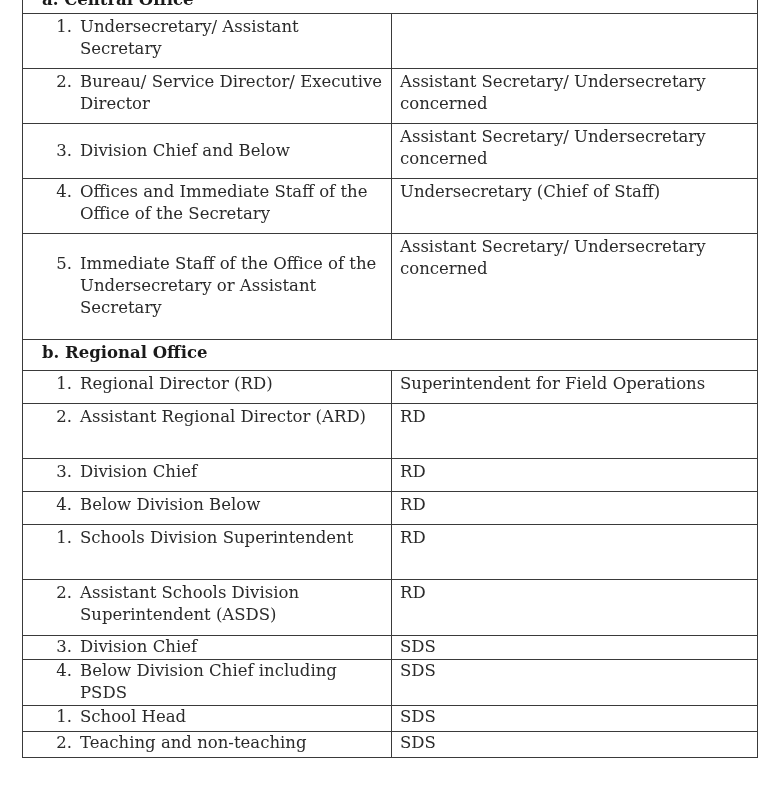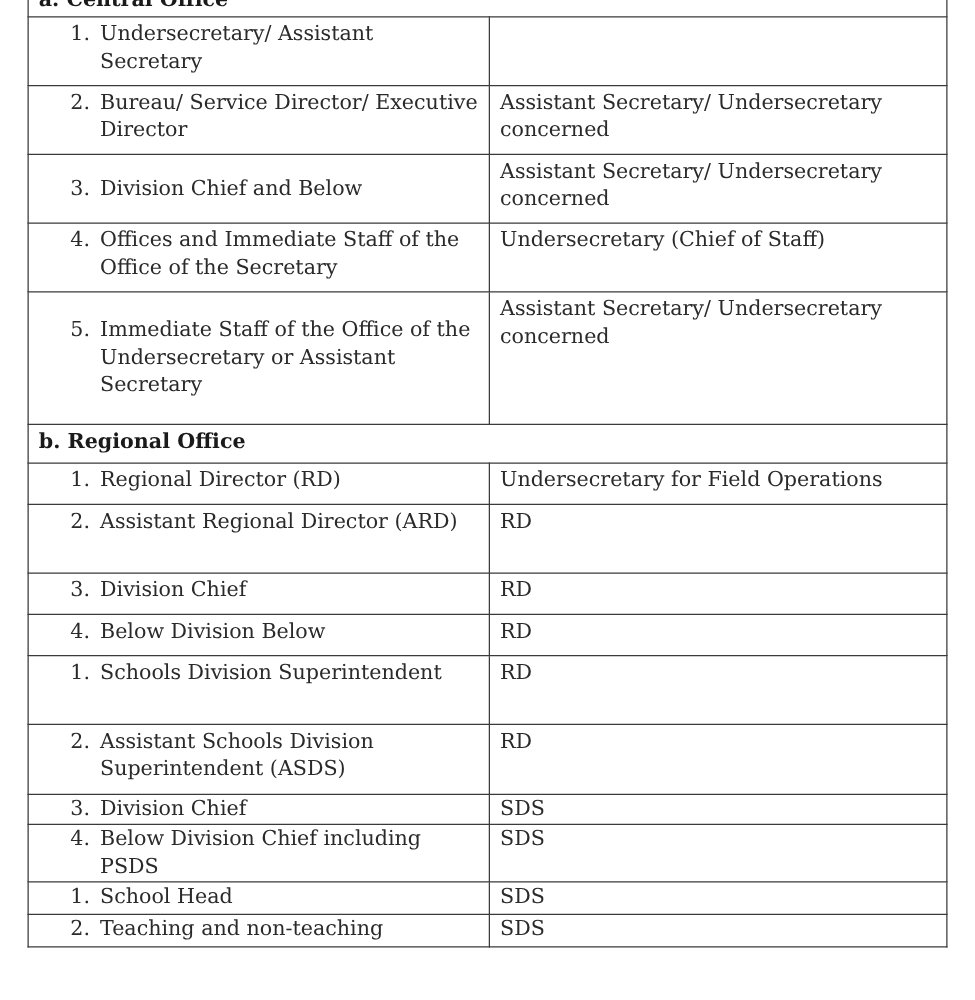--- a/index.html
+++ b/index.html
@@ -1,20 +1,20 @@
 <!DOCTYPE html>
 <html><head>
 <meta charset="utf-8">
 <style>
   html, body { margin:0; padding:0; }
   body { width:780px; height:800px; overflow:hidden; background:#ffffff; position:relative;
          font-family:"DejaVu Serif", "Liberation Serif", serif; color:#2a2a2a; }
   .tbl { position:absolute; left:22px; top:-14px; width:736px; border-collapse:collapse; }
   .tbl td { border:1.5px solid #3a3a3a; vertical-align:top; font-size:16.5px; line-height:22px; padding:2px 8px 3px 8px; }
-  .sec td { font-weight:bold; color:#1a1a1a; padding:2px 8px; }
+  .sec td { font-weight:bold; color:#1a1a1a; padding:2px 19px; }
   .c1 { width:352px; }
   .item { display:flex; }
   .num { width:29px; flex:0 0 29px; text-align:right; padding-right:8px; padding-left:12px; }
   .txt { flex:1; }
   .mid { vertical-align:middle !important; }
 </style>
 </head>
 <body>
 
 <table class="tbl">
@@ -72,21 +72,21 @@
     <tr class="sec">
       <td colspan="2" style="height:26px;">b. Regional Office</td>
     </tr>
     <tr style="height:33px;">
       <td class="c1">
           <div class="item">
             <span class="num">1.</span>
             <span class="txt">Regional Director (RD)</span>
           </div>
         </td>
-      <td>Undersecretary for Field Operations</td>
+      <td>Superintendent for Field Operations</td>
     </tr>
     <tr style="height:55px;">
       <td class="c1">
           <div class="item">
             <span class="num">2.</span>
             <span class="txt">Assistant Regional Director (ARD)</span>
           </div>
         </td>
       <td>RD</td>
     </tr>

